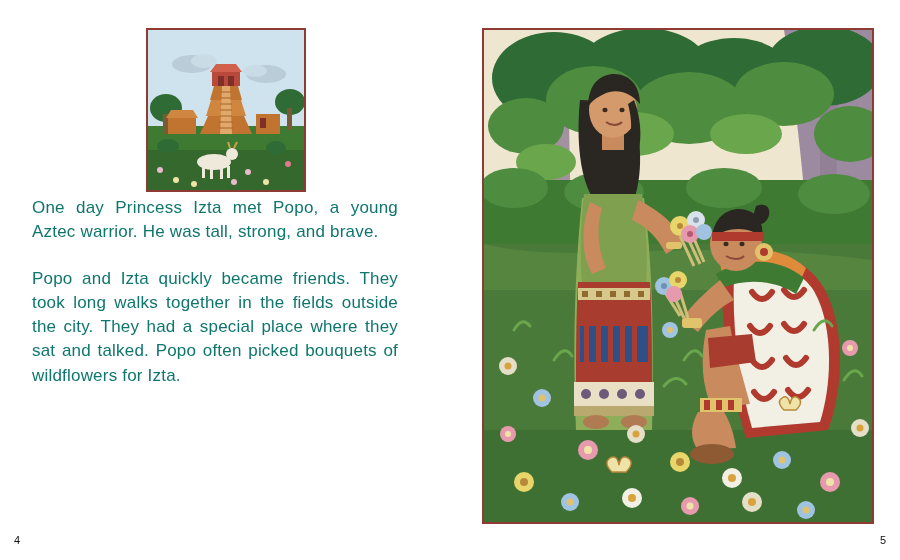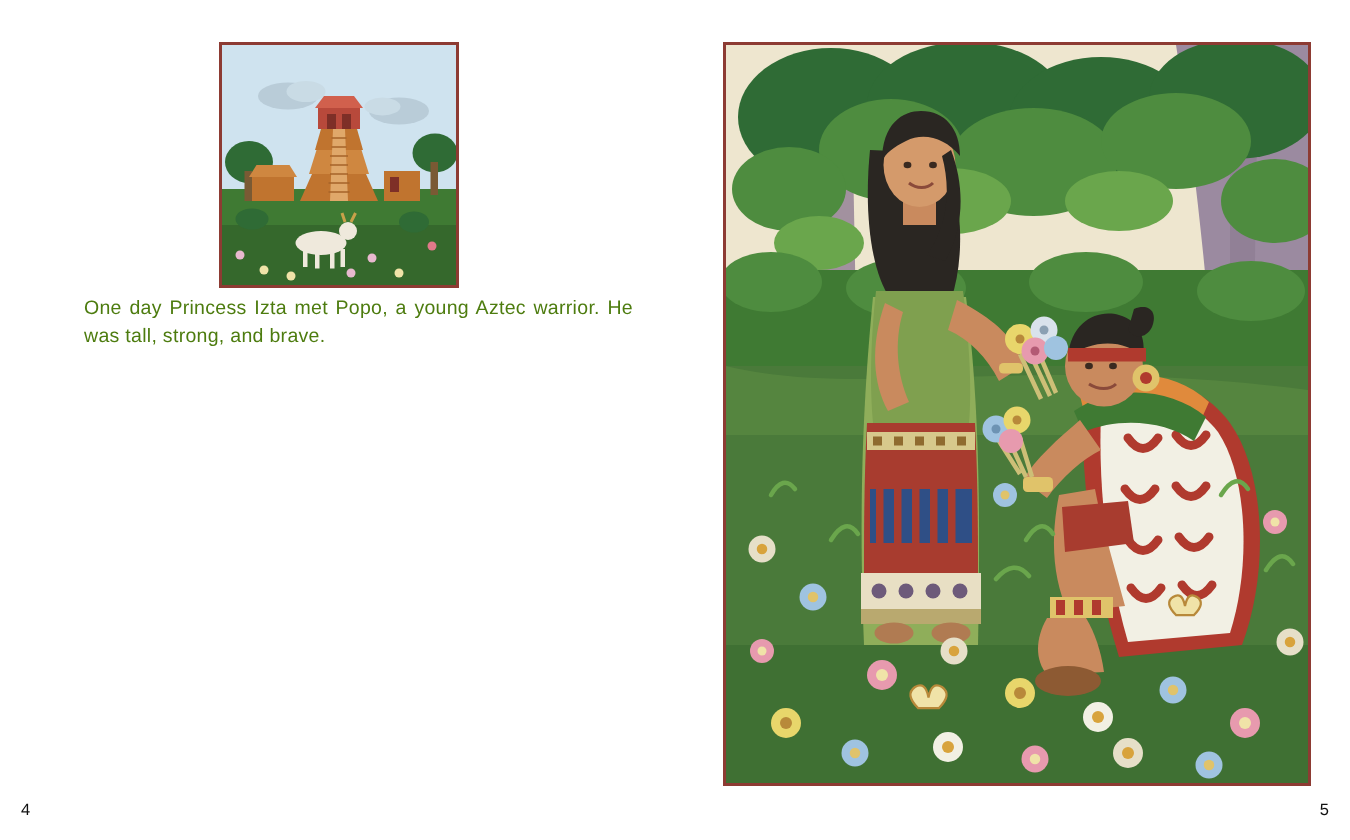--- a/index.html
+++ b/index.html
@@ -39,26 +39,26 @@
     width: 156px;
     height: 160px;
     border: 2px solid #8d3b33;
     background: #cfe3ef;
     overflow: hidden;
   }
   .vig-svg { display:block; width:100%; height:100%; }
 
   .text-block {
     position: absolute;
-    left: 56px;
+    left: 32px;
     top: 196px;
     width: 366px;
-    font-size: 13px;
+    font-size: 17px;
     line-height: 1.43;
-    color: #4d7c0f;
+    color: #0f766e;
     letter-spacing: 0.2px;
   }
   .para { margin: 0 0 22px 0; text-align: justify; text-align-last: left; }
   .para:last-child { margin-bottom: 0; }
 
   .folio {
     position: absolute;
     bottom: 14px;
     font-size: 11px;
     color: #111;
@@ -148,20 +148,21 @@
           <circle cx="86" cy="152" r="3" fill="#e8b9cf"></circle>
         </g>
 
         <ellipse cx="128" cy="118" rx="10" ry="7" fill="#2f6b35"></ellipse>
         <ellipse cx="20" cy="116" rx="11" ry="7" fill="#2f6b35"></ellipse>
       </svg>
     </div>
 
     <div class="text-block">
       <p class="para">One day Princess Izta met Popo, a young Aztec warrior. He was tall, strong, and brave.</p>
+      <p class="para">Popo and Izta quickly became friends. They took long walks together in the fields outside the city. They had a special place where they sat and talked. Popo often picked bouquets of wildflowers for Izta.</p>
     </div>
 
     <div class="folio folio-left">4</div>
   </div>
 
   <div class="page page-right">
 
     <div class="illus-frame">
       <svg class="illus-svg" viewBox="0 0 388 492" preserveAspectRatio="none">
 

